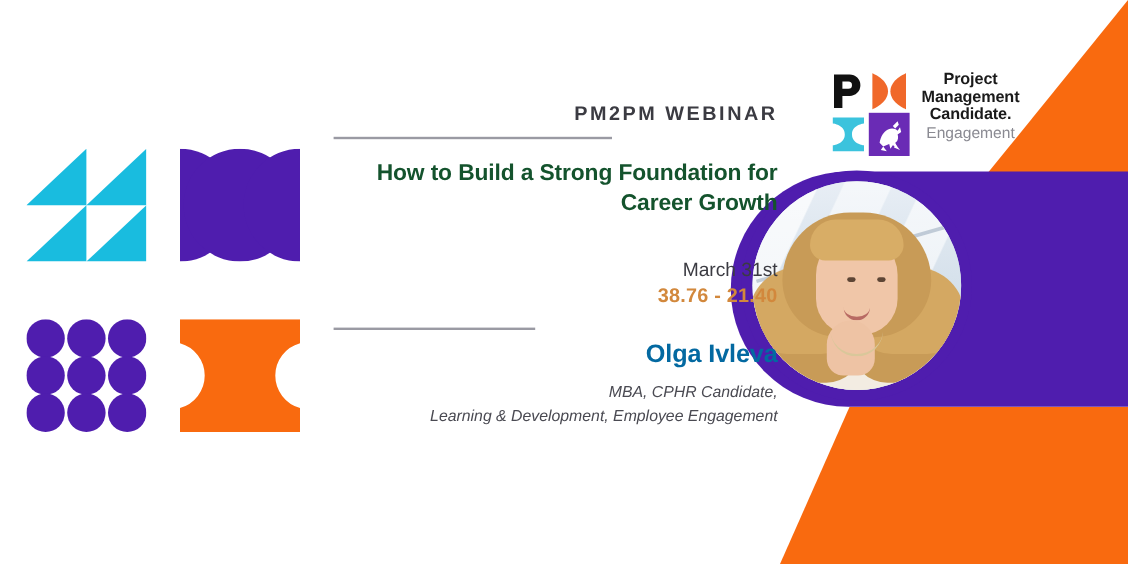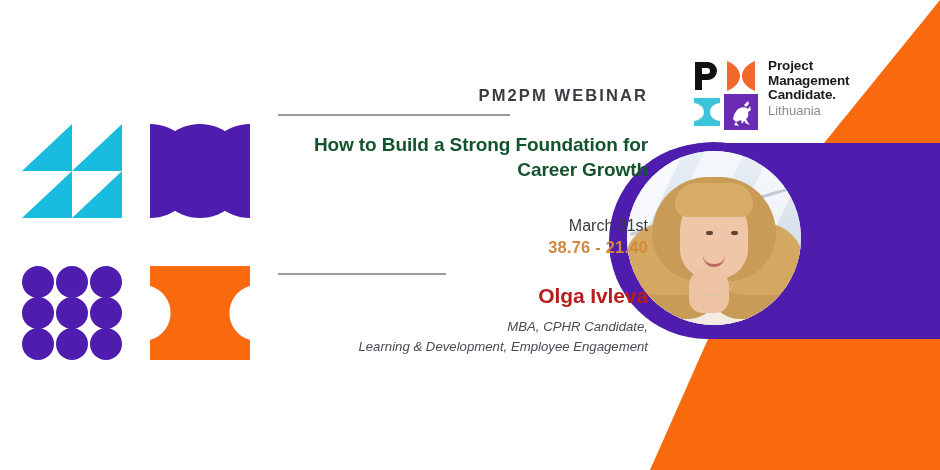--- a/index.html
+++ b/index.html
@@ -187,20 +187,21 @@
 
   
   .logo-block {
     position: absolute;
     left: 690px;
     top: 58px;
     display: flex;
     align-items: flex-start;
     gap: 10px;
     z-index: 6;
+    text-align: center;
   }
   .logo-grid {
     width: 68px;
     height: 72px;
     display: grid;
     grid-template-columns: 1fr 1fr;
     grid-template-rows: 1fr 1fr;
   }
   .lg-cell { position: relative; overflow: hidden; }
   .lg-p { background: #ffffff; }
@@ -290,21 +291,21 @@
   }
   .name-rule {
     width: 168px;
     height: 1.5px;
     background: #9a9aa3;
     margin: 16px 0 9px 0;
   }
   .speaker-name {
     font-size: 21px;
     font-weight: bold;
-    color: #b91c1c;
+    color: #0369a1;
     letter-spacing: -0.1px;
   }
   .credentials {
     margin-top: 9px;
     font-size: 13.2px;
     line-height: 1.52;
     color: #4a4a52;
   }
   .credentials span { display: block; font-style: italic; }
 </style>
@@ -361,21 +362,21 @@
             <path d="M12 28 l3 4 l-5 -1 z"></path>
             <path d="M22 26 l4 5 l-5 -2 z"></path>
           </g>
         </svg>
       </div>
     </div>
     <div class="logo-words">
       <span class="lw-main">Project</span>
       <span class="lw-main">Management</span>
       <span class="lw-main">Candidate.</span>
-      <span class="lw-sub">Lithuania</span>
+      <span class="lw-sub">Engagement</span>
     </div>
   </div>
 
   <div class="tiles">
 
     <div class="tile">
       <svg viewBox="0 0 100 94" aria-hidden="true">
         <path d="M0 47 L50 0 L50 47 z" fill="#19bcdf"></path>
         <path d="M50 47 L100 0 L100 47 z" fill="#19bcdf"></path>
         <path d="M0 94 L50 47 L50 94 z" fill="#19bcdf"></path>

